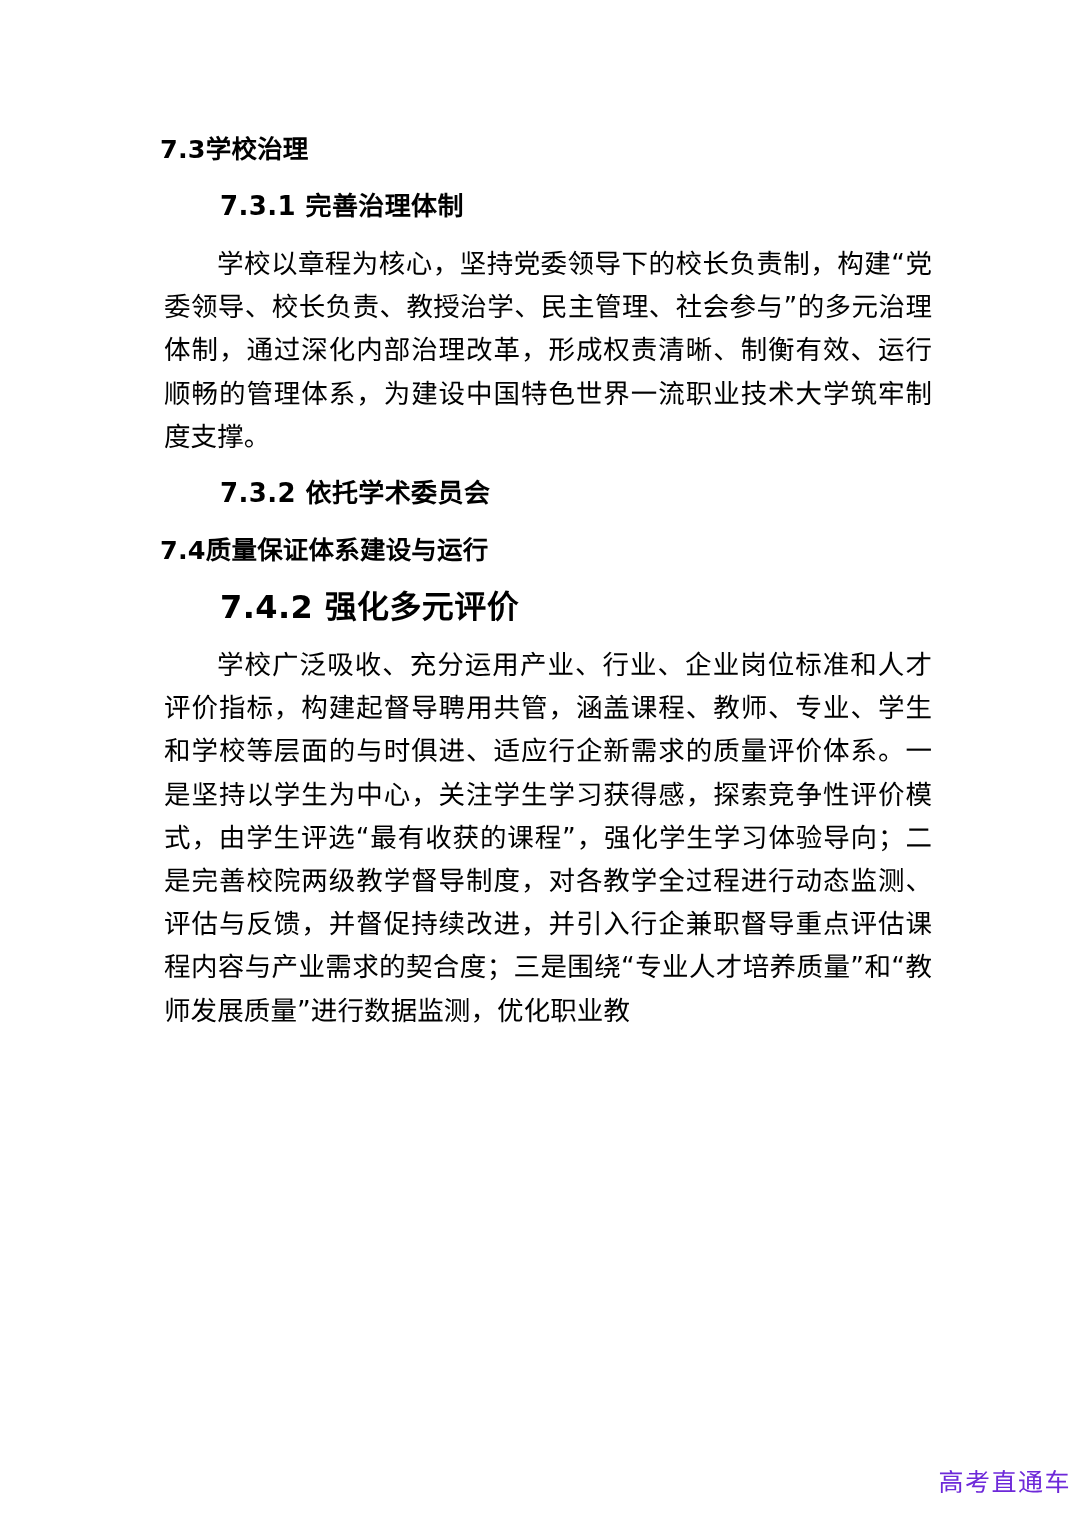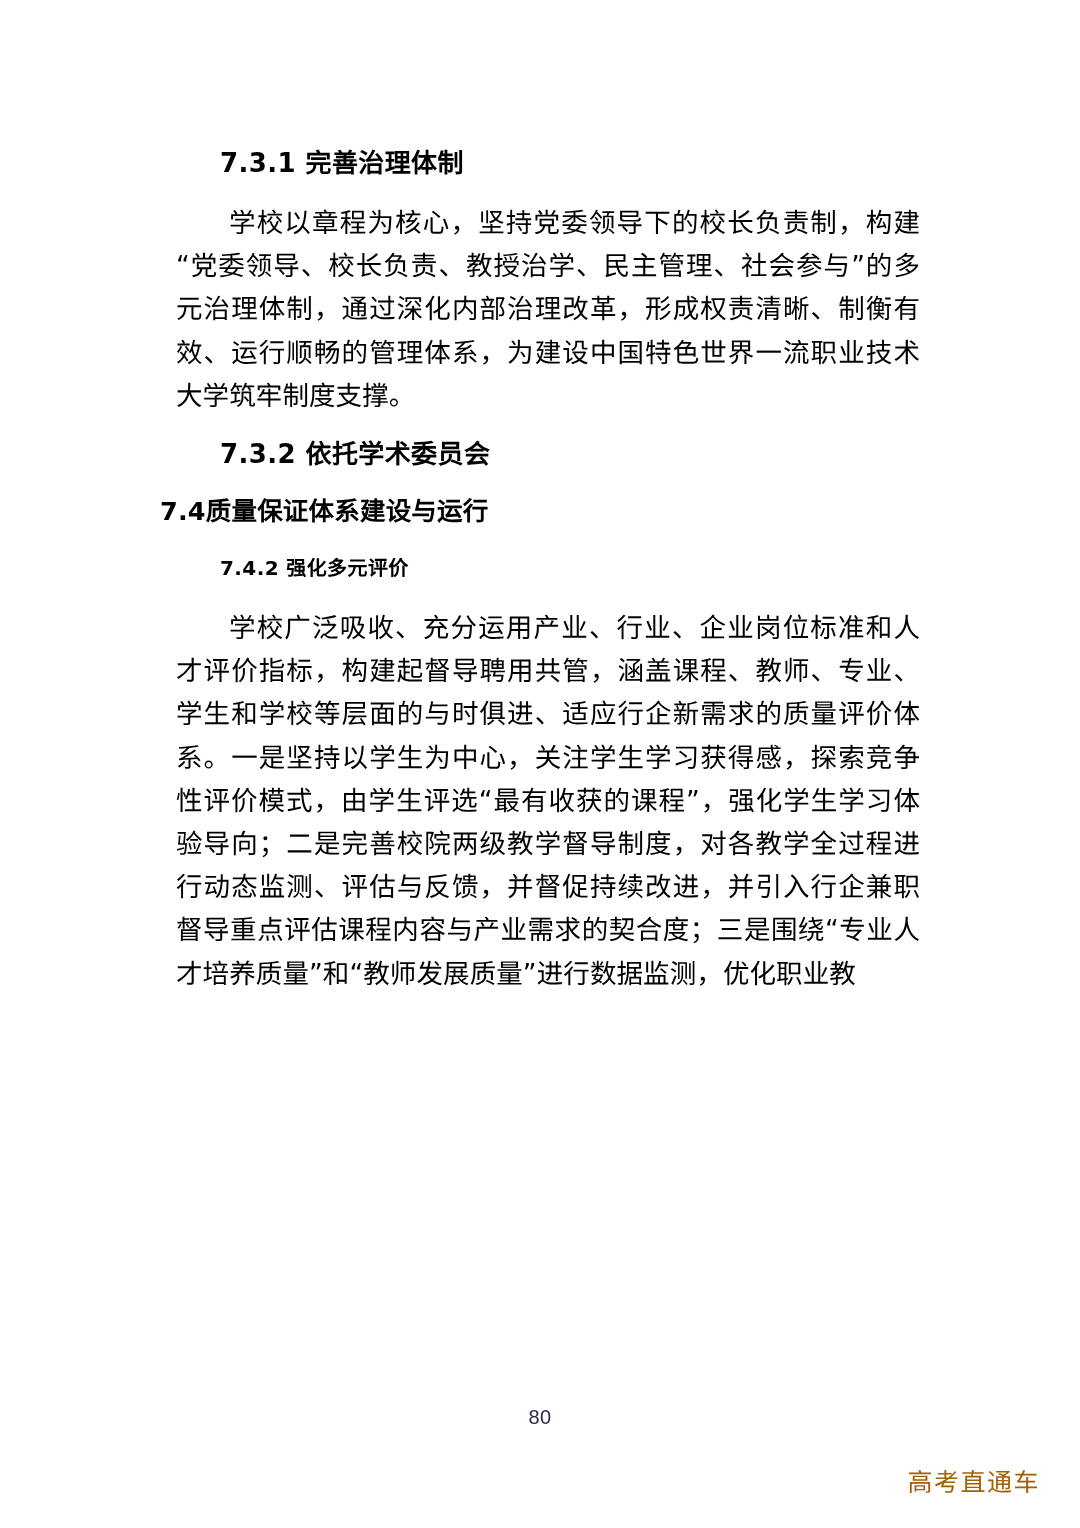--- a/index.html
+++ b/index.html
@@ -45,30 +45,30 @@
     font-weight: 700;
     font-size: 26px;
     line-height: 43px;
     letter-spacing: 0.4px;
     margin: 14px;
     padding: 0;
     text-indent: 46px;
     white-space: nowrap;
   }
   .h3.larger {
-    font-size: 20px;
+    font-size: 32px;
   }
 
   
   .para {
     font-family: "DejaVu Sans", "Liberation Sans", sans-serif;
     font-weight: 400;
     font-size: 26.5px;
     line-height: 43.2px;
-    margin: 16px;
+    margin: 4px;
     padding: 0;
     text-indent: 53px;
     text-align: justify;
     text-justify: inter-character;
     letter-spacing: 0.1px;
     word-break: break-all;
   }
 
   
   .page-number {
@@ -79,52 +79,52 @@
     text-align: center;
     font-family: "Liberation Sans", sans-serif;
     font-size: 20px;
     color: #2b2b4a;
     letter-spacing: 0.5px;
   }
 
   
   .watermark {
     position: absolute;
-    right: 40px;
+    right: 9px;
     top: 1462px;
     font-family: "DejaVu Sans", "Liberation Sans", sans-serif;
     font-size: 25px;
-    color: #a16207;
+    color: #6d28d9;
     letter-spacing: 1.5px;
     white-space: nowrap;
     user-select: none;
   }
 </style>
 </head>
 <body>
 
 <div class="page">
 
   <div class="content">
 
+    <h2 class="h2">7.3学校治理</h2>
 
     <h3 class="h3">7.3.1 完善治理体制</h3>
 
     <p class="para">学校以章程为核心，坚持党委领导下的校长负责制，构建“党委领导、校长负责、教授治学、民主管理、社会参与”的多元治理体制，通过深化内部治理改革，形成权责清晰、制衡有效、运行顺畅的管理体系，为建设中国特色世界一流职业技术大学筑牢制度支撑。</p>
 
     <h3 class="h3">7.3.2 依托学术委员会</h3>
 
 
     <h2 class="h2">7.4质量保证体系建设与运行</h2>
 
 
 
     <h3 class="h3 larger">7.4.2 强化多元评价</h3>
 
     <p class="para">学校广泛吸收、充分运用产业、行业、企业岗位标准和人才评价指标，构建起督导聘用共管，涵盖课程、教师、专业、学生和学校等层面的与时俱进、适应行企新需求的质量评价体系。一是坚持以学生为中心，关注学生学习获得感，探索竞争性评价模式，由学生评选“最有收获的课程”，强化学生学习体验导向；二是完善校院两级教学督导制度，对各教学全过程进行动态监测、评估与反馈，并督促持续改进，并引入行企兼职督导重点评估课程内容与产业需求的契合度；三是围绕“专业人才培养质量”和“教师发展质量”进行数据监测，优化职业教</p>
 
   </div>
 
-  <div class="page-number">80</div>
 
   <div class="watermark">高考直通车</div>
 
 </div>
 
 </body></html>

